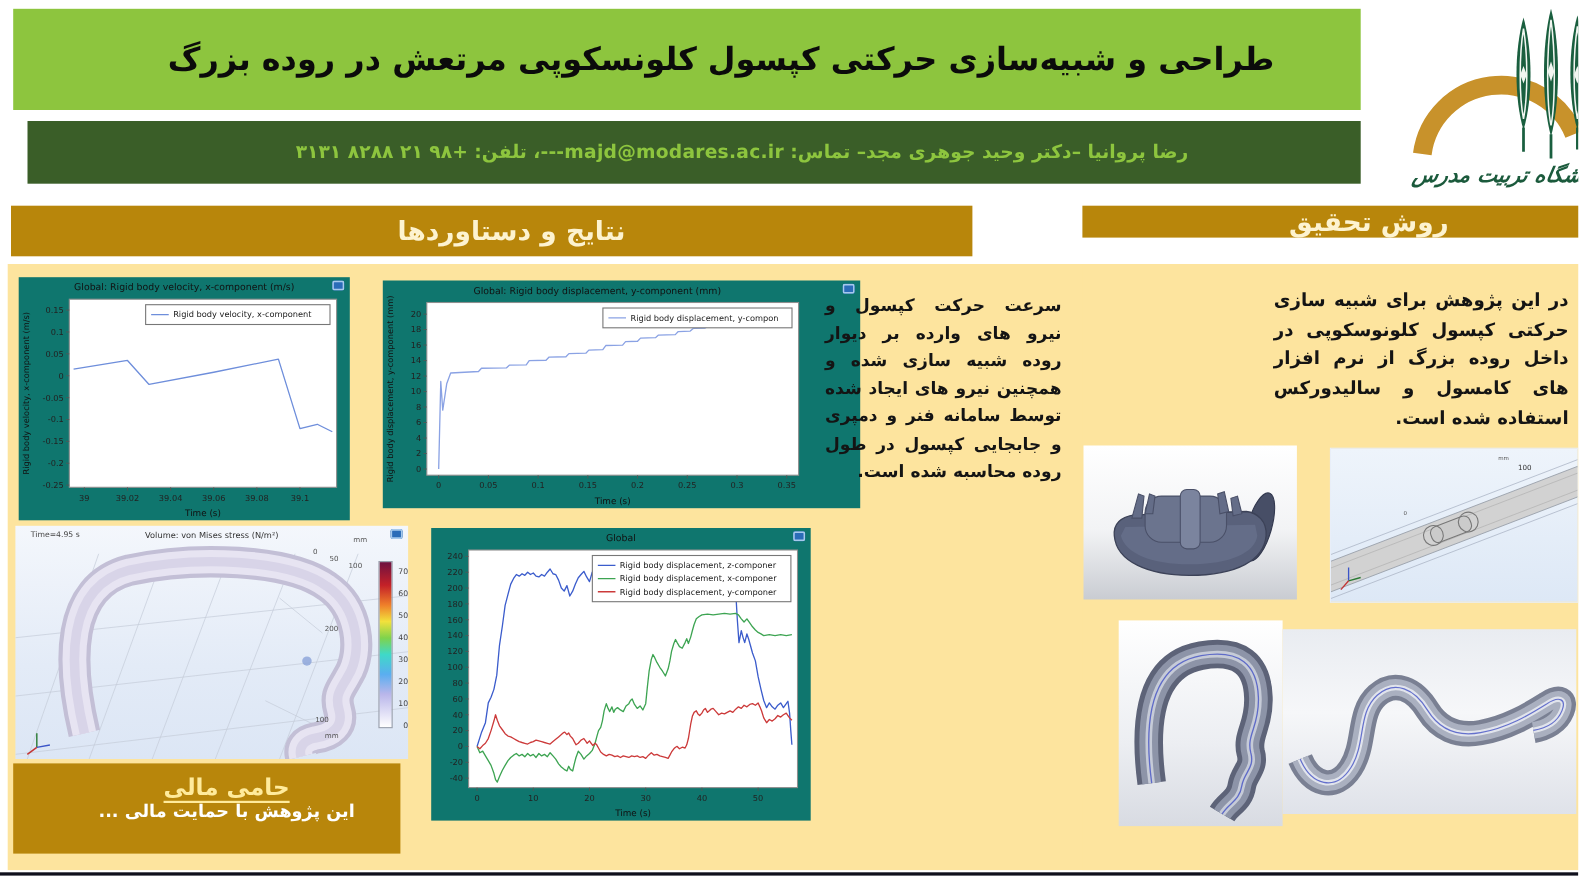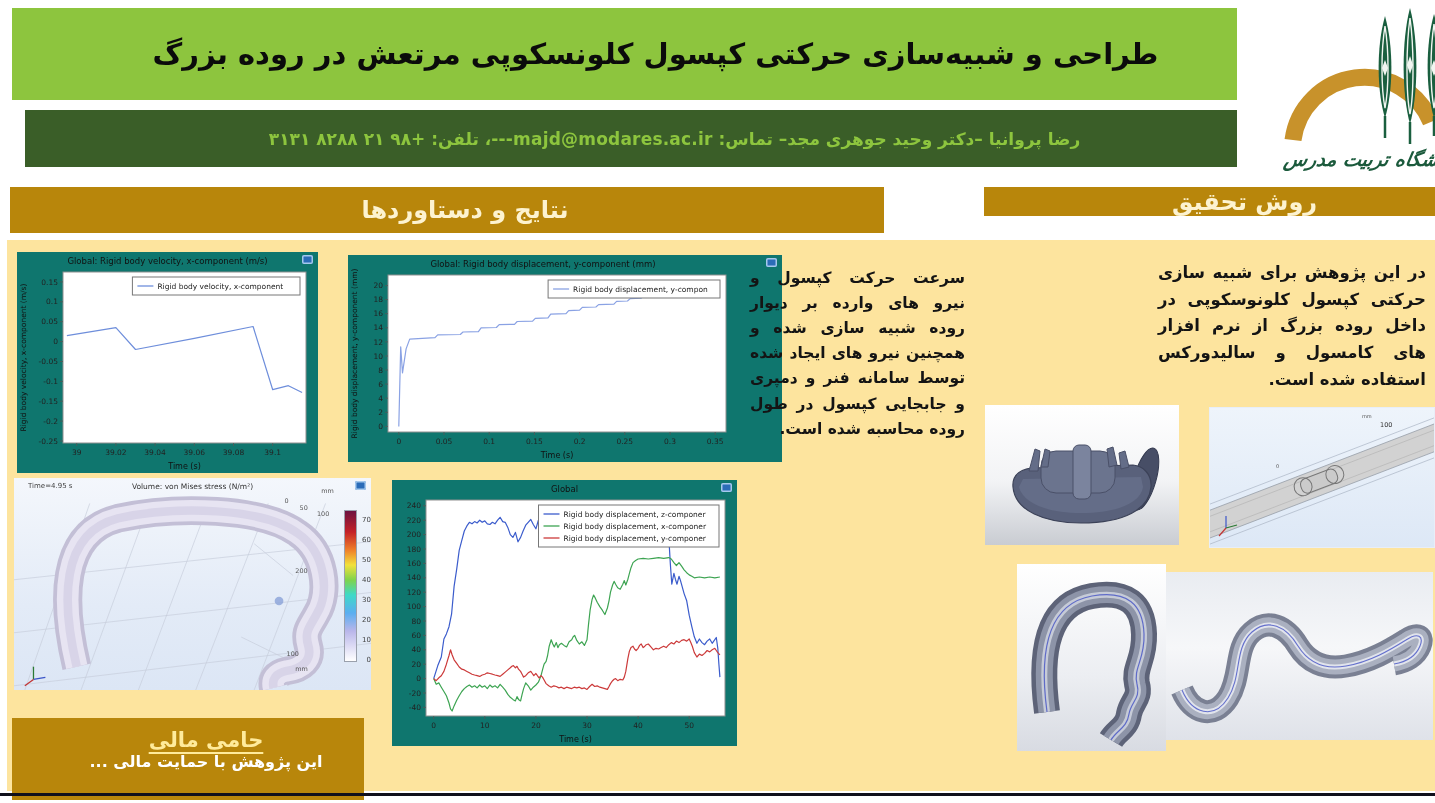--- a/index.html
+++ b/index.html
@@ -285,21 +285,21 @@
         <polyline points="41.7,198.6 44.2,200.7 46.8,197.8 49.3,195.7 51.9,191.4 54.4,184.2 57.0,175.5 58.5,169.8 60.1,174.8 62.1,179.8 64.7,183.4 67.2,187.0 69.8,189.2 72.3,189.9 74.9,191.4 77.4,192.8 80.0,194.2 82.6,195.0 85.1,195.7 87.7,196.4 90.2,195.0 92.8,194.2 95.3,192.8 97.9,193.5 100.4,194.2 103.0,195.0 105.6,195.7 108.1,196.4 110.7,194.2 113.2,192.1 115.8,189.9 118.3,187.8 119.9,186.3 121.4,185.6 123.4,187.8 125.0,186.3 126.5,189.2 128.6,191.4 130.1,194.2 131.6,197.1 133.7,195.7 136.2,192.8 138.8,191.4 140.3,193.5 141.8,195.7 143.9,193.5 145.4,195.7 147.0,197.8 149.0,195.7 150.5,197.1 152.1,200.0 154.1,203.6 156.7,205.8 159.2,207.2 161.8,205.8 164.3,206.5 166.9,207.9 169.4,207.2 172.0,208.6 174.6,207.2 177.1,207.9 179.7,208.6 182.2,207.2 184.8,207.9 187.3,207.2 189.9,208.6 192.4,207.9 195.0,209.4 197.6,206.5 200.1,204.3 202.7,206.5 205.2,205.8 207.8,207.2 210.3,207.9 212.9,208.6 215.4,209.4 217.0,206.5 218.5,203.6 220.6,200.7 222.1,199.3 223.6,198.6 225.7,200.7 228.2,199.3 230.8,200.0 232.3,197.1 233.8,191.4 235.9,178.4 237.4,171.2 239.0,167.6 241.0,166.2 242.5,169.0 244.1,170.5 246.1,168.3 247.6,165.4 249.2,164.0 251.2,167.6 252.8,166.2 254.3,164.7 256.3,164.0 258.9,166.9 261.4,169.8 264.0,168.3 266.6,169.0 269.1,167.6 271.7,166.2 274.2,167.6 276.8,164.7 279.3,162.6 281.9,164.0 284.4,161.1 287.0,162.6 289.6,160.4 292.1,159.7 294.7,161.1 297.2,159.0 298.8,162.6 300.3,166.2 302.3,172.6 304.9,177.0 307.4,174.1 310.0,175.5 312.6,173.4 315.1,170.5 317.7,171.9 320.2,169.8 322.8,168.3 324.3,170.5 325.8,172.6 327.9,174.8" fill="none" stroke="#cc3a3a" stroke-width="1.2" stroke-linejoin="round" clip-path="url(#clip_global_disp)"></polyline>
         <rect x="146.5" y="25" width="180.5" height="42" fill="#fff" stroke="#777"></rect>
         <line x1="151.5" y1="34" x2="167.5" y2="34" stroke="#3b5ccc" stroke-width="1.3"></line>
         <text x="171.5" y="36.6" font-size="7.5" fill="#222">Rigid body displacement, z-componer</text>
         <line x1="151.5" y1="46" x2="167.5" y2="46" stroke="#3da452" stroke-width="1.3"></line>
         <text x="171.5" y="48.6" font-size="7.5" fill="#222">Rigid body displacement, x-componer</text>
         <line x1="151.5" y1="58" x2="167.5" y2="58" stroke="#cc3a3a" stroke-width="1.3"></line>
         <text x="171.5" y="60.6" font-size="7.5" fill="#222">Rigid body displacement, y-componer</text>
       </svg></div>
 
-  <div class="abs sponsor" style="left:12px;top:718px;width:316px;height:82px;">
+  <div class="abs sponsor" style="left:12px;top:694px;width:316px;height:82px;">
     <span class="sp-title">حامی مالی</span>
     <div class="sp-text">این پژوهش با حمایت مالی ...</div>
   </div>
 
   <div class="par" style="left:1158px;top:260px;width:268px;font-size:16.5px;">در این پژوهش برای شبیه سازی حرکتی کپسول کلونوسکوپی در داخل روده بزرگ از نرم افزار های کامسول و سالیدورکس استفاده شده است.</div>
 
   <div class="cad" style="left:985px;top:405px;width:194px;height:140px;background:linear-gradient(180deg,#ffffff 0%,#f2f3f5 55%,#c9ccd2 100%);">
     <svg width="194" height="140" viewBox="0 0 194 140">
       <ellipse cx="160" cy="74" rx="11" ry="32" transform="rotate(16 160 74)" fill="#474e66" stroke="#343a50"></ellipse>
       <path d="M 28,82 C 30,106 60,118 96,118 C 140,118 164,104 166,82 C 167,69 158,61 148,60 L 46,63 C 34,65 27,71 28,82 Z" fill="#59617b" stroke="#3c4258" stroke-width="1.2"></path>

